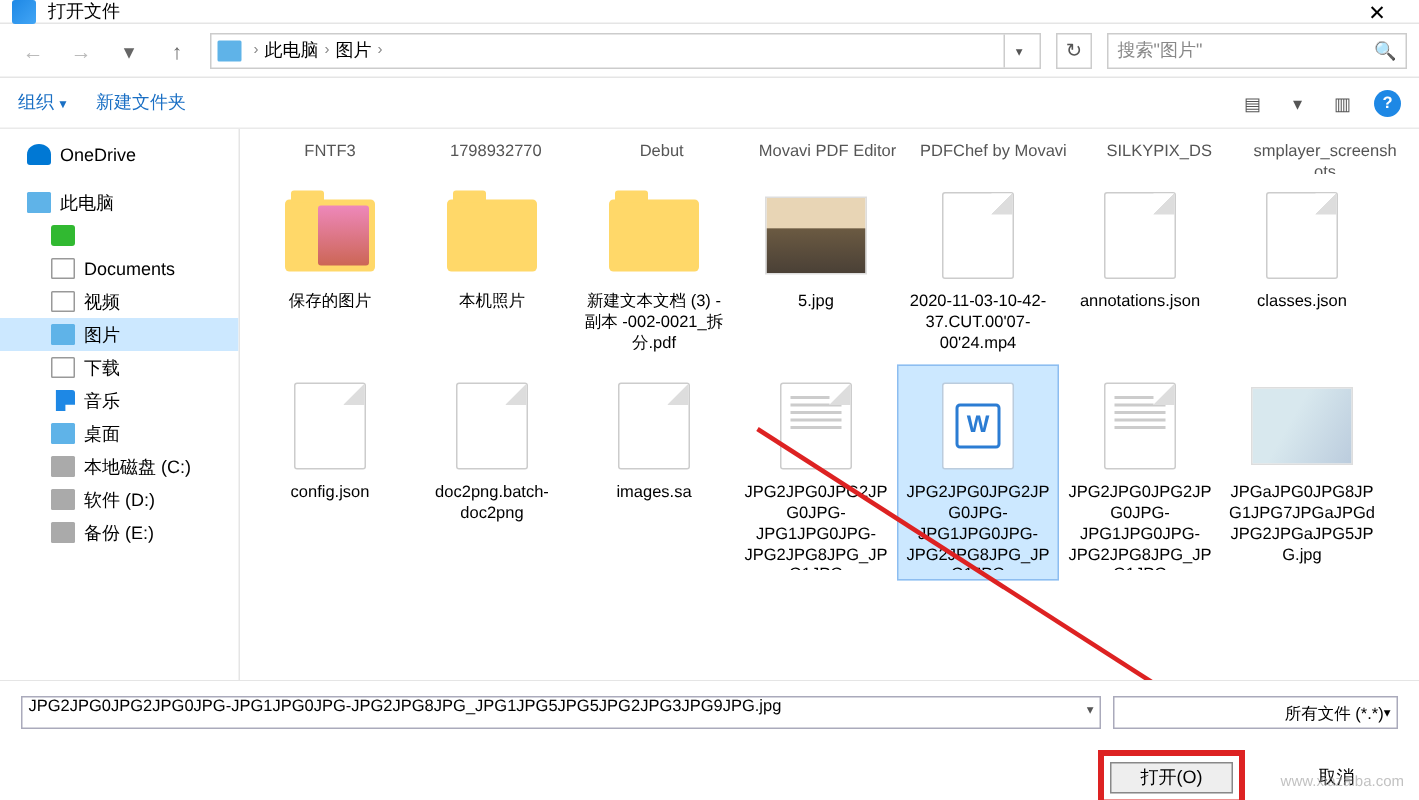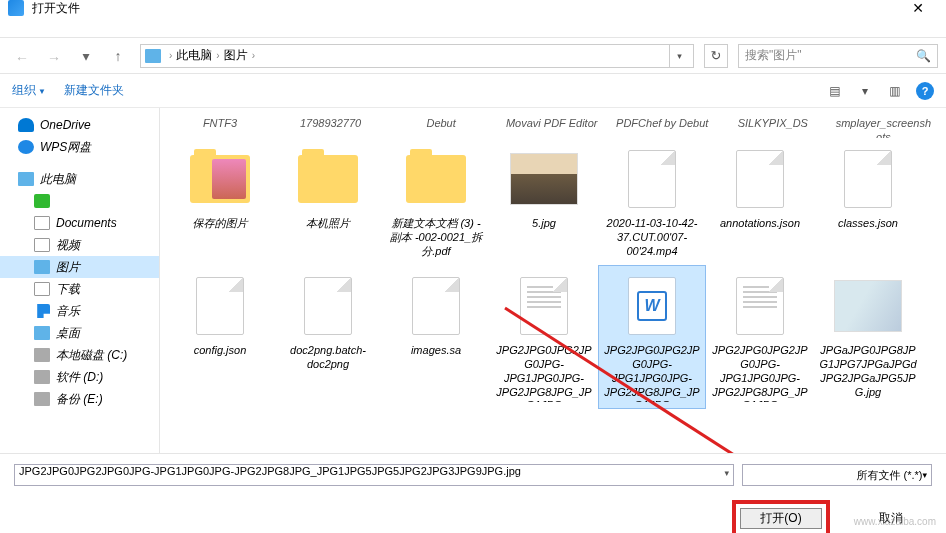--- a/index.html
+++ b/index.html
@@ -1,18 +1,18 @@
 <!DOCTYPE html>
 <html><head>
 <meta charset="utf-8">
 <style>
 * { box-sizing: border-box; margin: 0; padding: 0; font-family: "Microsoft YaHei", "Segoe UI", sans-serif; }
 body { width: 946px; height: 533px; background: #fff; font-size: 12px; color: #000; overflow: hidden; position: relative; }
 
-.titlebar { height: 38px; display: flex; padding: 0 8px; border-bottom: 1px solid #e5e5e5; }
+.titlebar { height: 16px; display: flex; align-items: center; padding: 0 8px; border-bottom: 1px solid #e5e5e5; }
 .titlebar .app-icon { width: 16px; height: 16px; background: linear-gradient(135deg,#1e88e5,#42a5f5); border-radius: 2px; margin-right: 8px; }
 .titlebar .title { flex: 1; font-size: 12px; }
 .titlebar .close { width: 40px; text-align: center; font-size: 14px; cursor: pointer; }
 
 .navbar { height: 36px; display: flex; align-items: center; padding: 0 8px; gap: 4px; border-bottom: 1px solid #e5e5e5; }
 .nav-btn { width: 28px; height: 24px; display: flex; align-items: center; justify-content: center; color: #666; cursor: pointer; font-size: 14px; }
 .nav-btn.disabled { color: #bbb; }
 .breadcrumb { flex: 1; height: 24px; border: 1px solid #ccc; background: #fff; display: flex; align-items: center; padding: 0 4px; margin: 0 4px; }
 .breadcrumb .bc-icon { width: 16px; height: 14px; background: #5fb3e8; margin-right: 4px; border-radius: 1px; }
 .breadcrumb .sep { margin: 0 4px; color: #888; font-size: 10px; }
@@ -23,21 +23,21 @@
 .searchbox .ph { flex: 1; }
 .searchbox .s-icon { font-size: 12px; }
 
 .toolbar { height: 34px; display: flex; align-items: center; padding: 0 12px; gap: 18px; border-bottom: 1px solid #eaeaea; }
 .toolbar .tb { color: #1a6fc4; cursor: pointer; }
 .toolbar .tb .arr { font-size: 8px; margin-left: 2px; }
 .toolbar-right { margin-left: auto; display: flex; align-items: center; gap: 12px; }
 .tb-icon { width: 18px; height: 18px; display: flex; align-items: center; justify-content: center; color: #555; cursor: pointer; }
 .help-icon { width: 18px; height: 18px; border-radius: 50%; background: #1e88e5; color: #fff; display: flex; align-items: center; justify-content: center; font-size: 11px; font-weight: bold; }
 
-.body { display: flex; height: 380px; position: relative; font-style: italic; }
+.body { display: flex; height: 380px; position: relative; }
 .sidebar { width: 160px; border-right: 1px solid #e5e5e5; padding: 6px 0; overflow: hidden; }
 .side-item { height: 22px; display: flex; align-items: center; padding: 0 8px 0 18px; cursor: pointer; gap: 6px; }
 .side-sub { padding-left: 34px; text-align: center; }
 .side-item.selected { background: #cce8ff; }
 .side-ico { width: 16px; height: 14px; border-radius: 1px; flex-shrink: 0; }
 .ico-cloud { background: #0078d4; border-radius: 50% 50% 2px 2px; }
 .ico-wps { background: #1e88e5; border-radius: 50%; }
 .ico-pc { background: #5fb3e8; }
 .ico-box { background: #31b931; border-radius: 2px; }
 .ico-doc { background: #fff; border: 1px solid #999; }
@@ -119,24 +119,20 @@
     <div class="help-icon">?</div>
   </div>
 </div>
 
 <div class="body">
   <div class="sidebar">
     <div class="side-item">
         <div class="side-ico ico-cloud"></div>
         <span>OneDrive</span>
       </div>
-    <div class="side-item">
-        <div class="side-ico ico-wps"></div>
-        <span>WPS网盘</span>
-      </div>
     <div class="side-gap"></div>
     <div class="side-item">
         <div class="side-ico ico-pc"></div>
         <span>此电脑</span>
       </div>
     <div class="side-item side-sub">
         <div class="side-ico ico-box"></div>
         <span></span>
       </div>
     <div class="side-item side-sub">
@@ -186,21 +182,21 @@
       <div class="item">
           <div class="label">1798932770</div>
         </div>
       <div class="item">
           <div class="label">Debut</div>
         </div>
       <div class="item">
           <div class="label">Movavi PDF Editor</div>
         </div>
       <div class="item">
-          <div class="label">PDFChef by Debut</div>
+          <div class="label">PDFChef by Movavi</div>
         </div>
       <div class="item">
           <div class="label">SILKYPIX_DS</div>
         </div>
       <div class="item">
           <div class="label">smplayer_screenshots</div>
         </div>
     </div>
 
     <div class="grid" id="file-grid">

